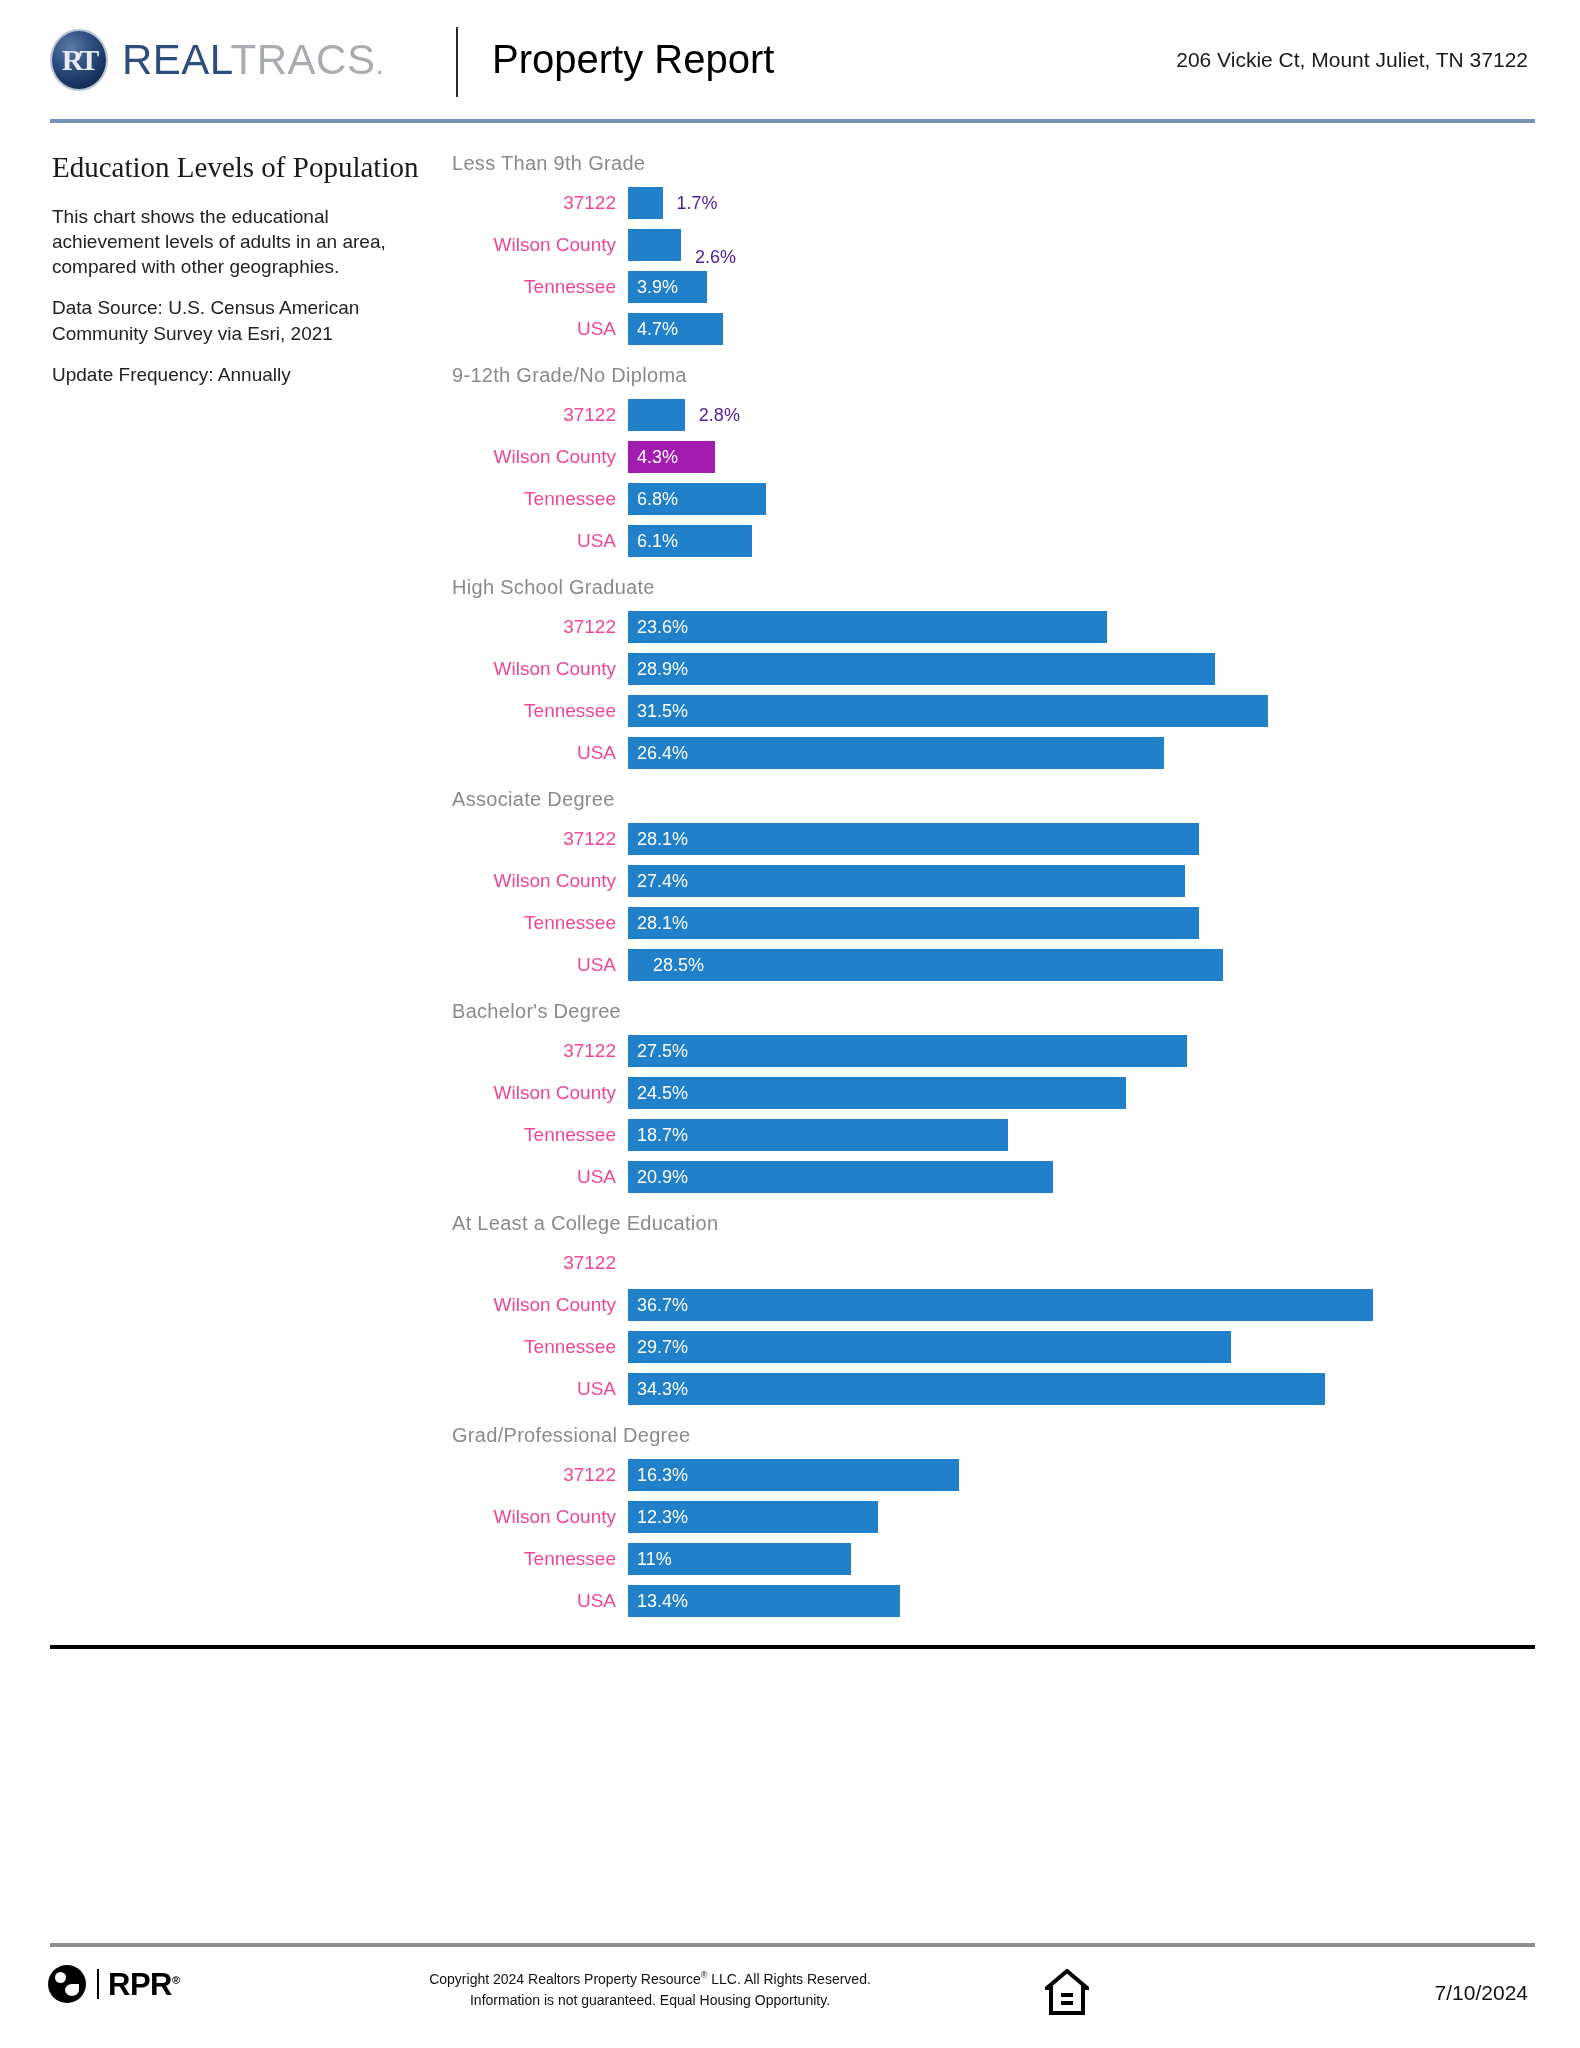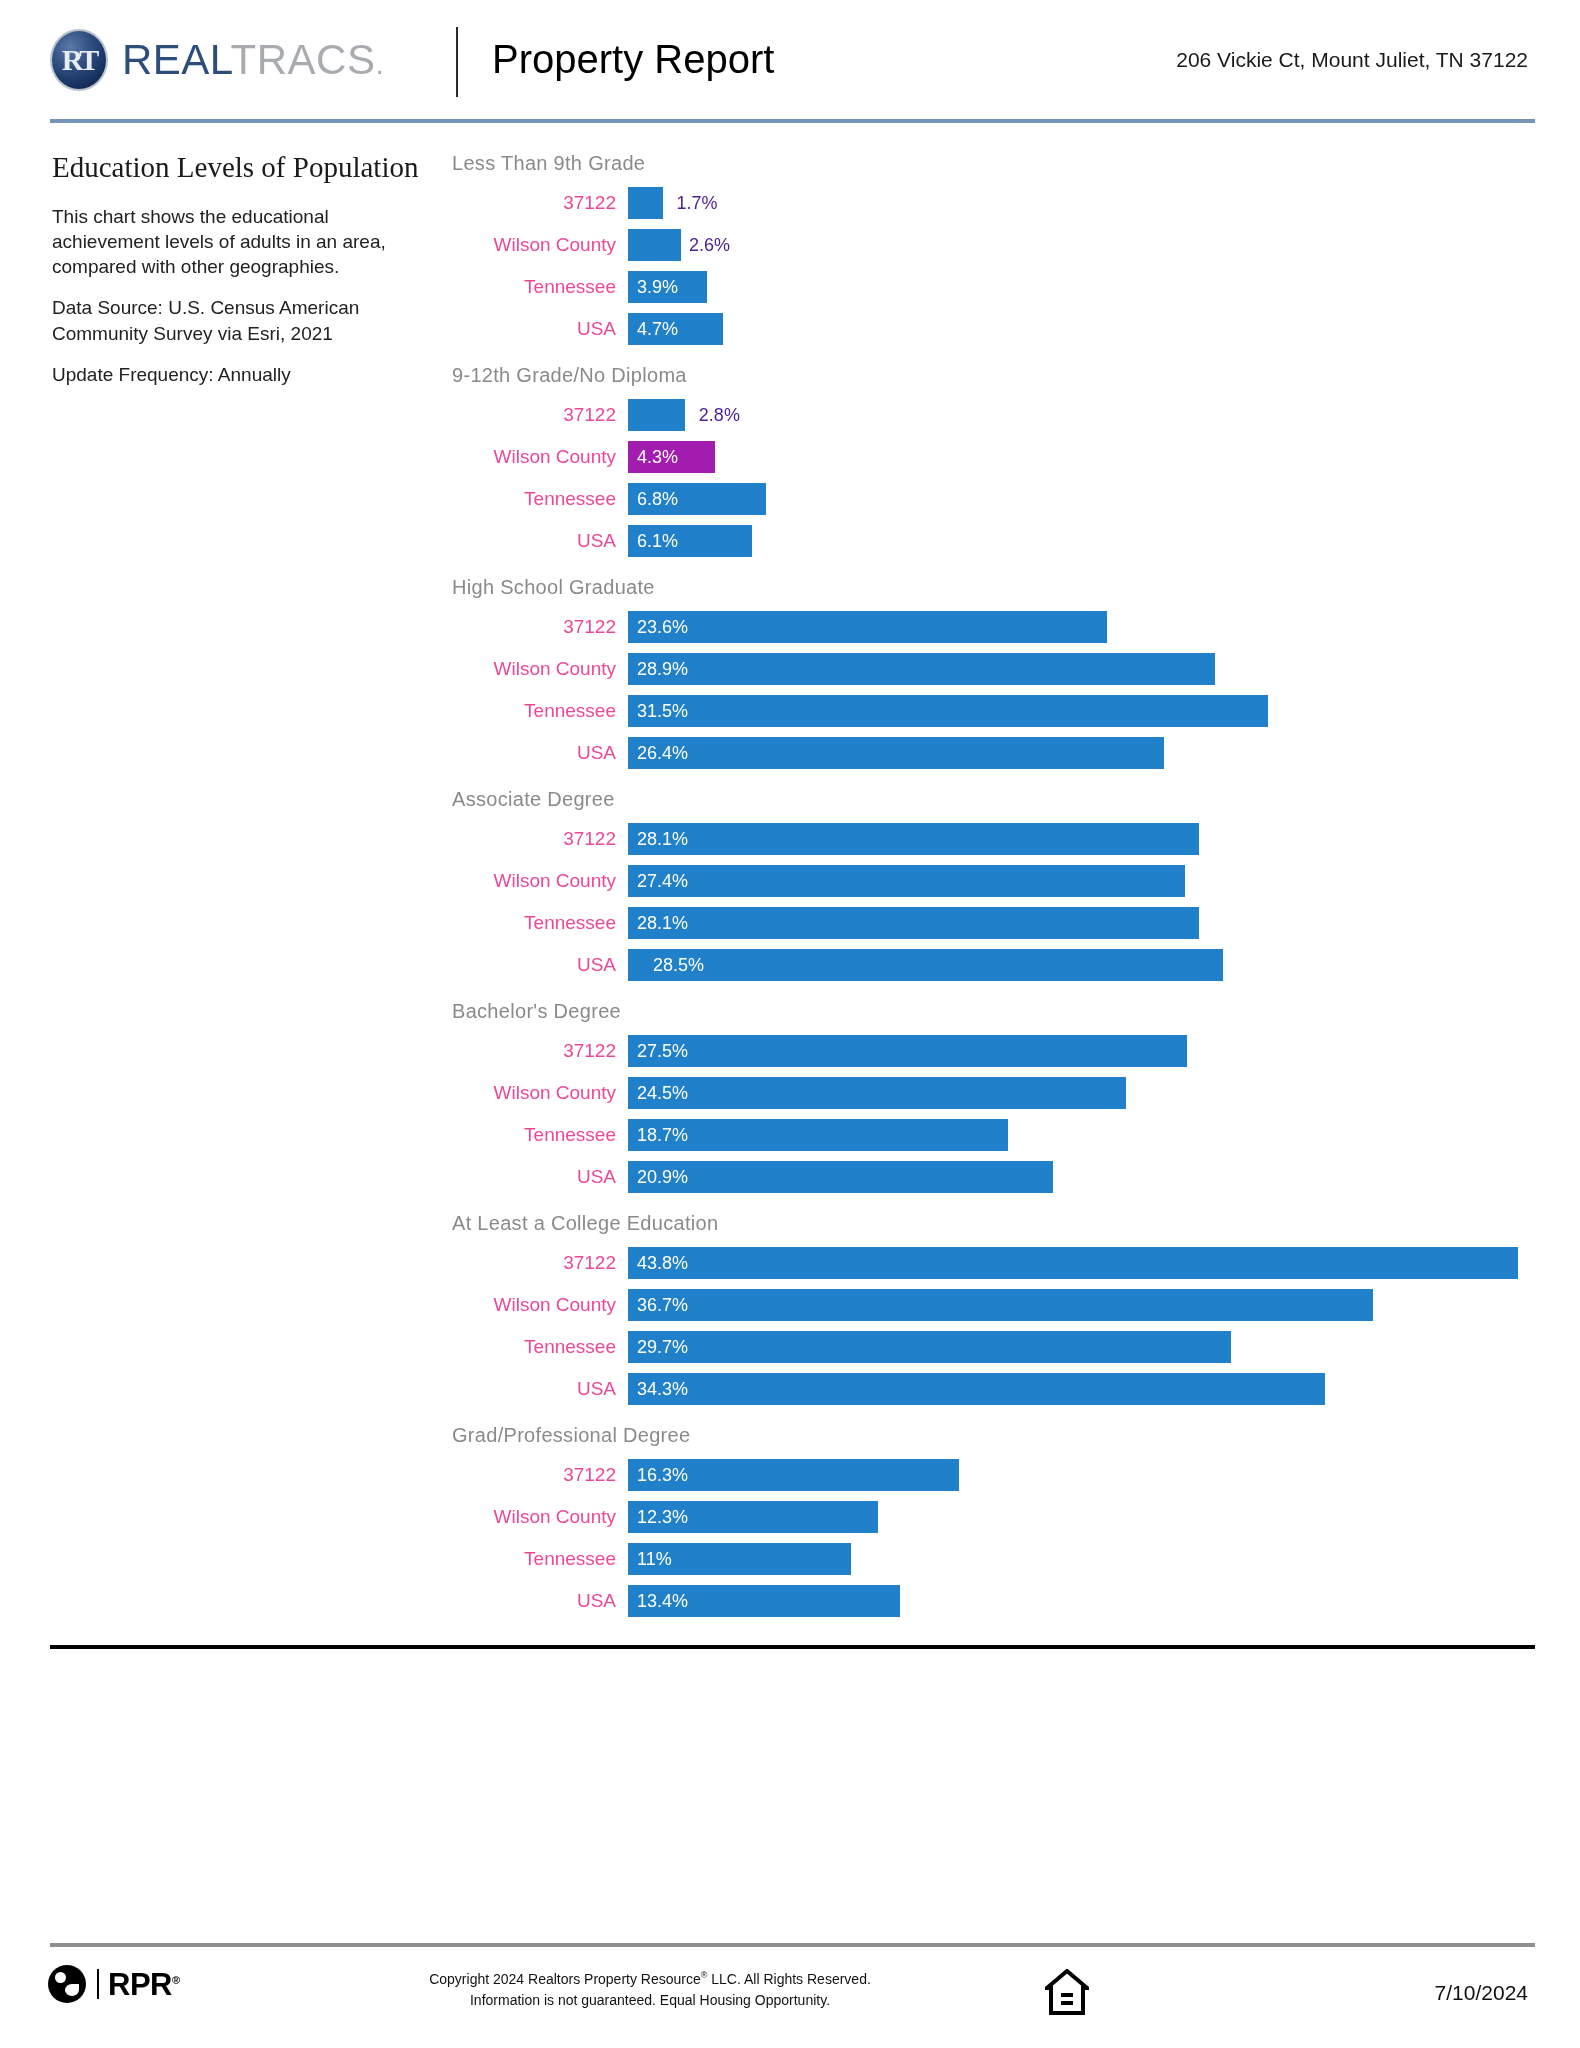--- a/index.html
+++ b/index.html
@@ -287,21 +287,21 @@
         <div class="row-label">37122</div>
         <div class="bar-area">
           <div class="bar" style="width: 34.5289px; background: rgb(33, 128, 202);"></div>
           <span class="bar-value-out" style="left: 48.5289px;">1.7%</span>
         </div>
       </div>
       <div class="row">
         <div class="row-label">Wilson County</div>
         <div class="bar-area">
           <div class="bar" style="width: 52.8089px; background: rgb(33, 128, 202);"></div>
-          <span class="bar-value-out" style="left: 61px;">2.6%</span>
+          <span class="bar-value-out" style="left: 67px; margin-top: 12px;">2.6%</span>
         </div>
       </div>
       <div class="row">
         <div class="row-label">Tennessee</div>
         <div class="bar-area">
           <div class="bar" style="width: 79.2133px; background: rgb(33, 128, 202);">
             <span class="bar-value-in">3.9%</span>
           </div>
         </div>
       </div>
@@ -450,25 +450,20 @@
           <div class="bar" style="width: 424.502px; background: rgb(33, 128, 202);">
             <span class="bar-value-in">20.9%</span>
           </div>
         </div>
       </div>
     </div>
     <div class="group">
       <div class="group-title">At Least a College Education</div>
       <div class="row">
         <div class="row-label">37122</div>
-        <div class="bar-area">
-          <div class="bar" style="width: 889.627px; background: rgb(33, 128, 202);">
-            <span class="bar-value-in">43.8%</span>
-          </div>
-        </div>
       </div>
       <div class="row">
         <div class="row-label">Wilson County</div>
         <div class="bar-area">
           <div class="bar" style="width: 745.418px; background: rgb(33, 128, 202);">
             <span class="bar-value-in">36.7%</span>
           </div>
         </div>
       </div>
       <div class="row">

